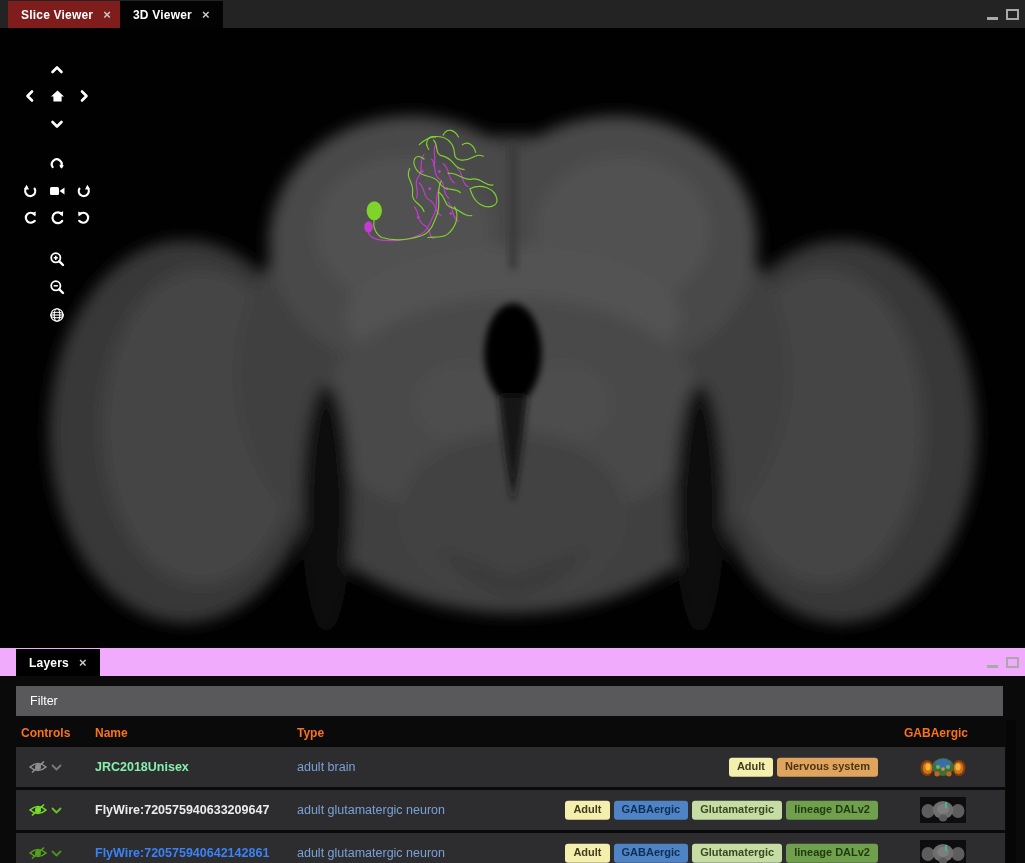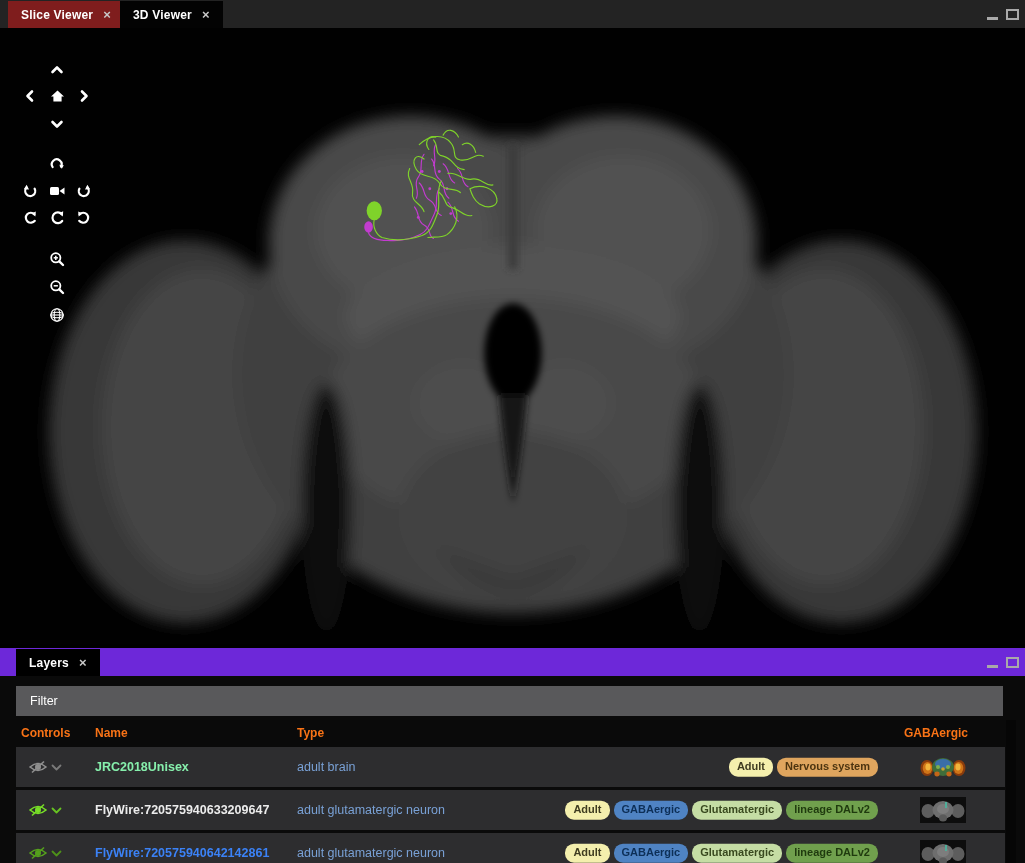--- a/index.html
+++ b/index.html
@@ -18,35 +18,35 @@
   .ic-max{width:9px;height:7px;border:2px solid #a9a9a9;background:transparent;}
 
   
   .viewport{position:absolute;left:0;top:28px;width:1025px;height:616px;background:#010101;}
   .brain-svg{position:absolute;left:0;top:0;}
 
   .nav{position:absolute;width:22px;height:22px;display:flex;align-items:center;justify-content:center;
        transform:translate(-50%,-50%);cursor:pointer;}
 
   
-  .panelbar{position:absolute;left:0;top:648px;width:100%;height:28px;background:#6d28d9;}
+  .panelbar{position:absolute;left:0;top:648px;width:100%;height:28px;background:#f0abfc;}
   .tab-layers{left:16px;background:#000;}
   .panel-content{position:absolute;left:0;top:676px;width:1025px;height:187px;background:#0a0a0a;overflow:hidden;}
   .filterbar{position:absolute;left:16px;top:10px;width:987px;height:30px;background:#59595b;
              color:#fff;font-size:12.5px;display:flex;align-items:center;padding-left:14px;box-sizing:border-box;}
   .hdr{position:absolute;top:44px;height:26px;display:flex;align-items:center;
        color:#f97316;font-size:12px;font-weight:bold;}
   .hdr-controls{left:21px;} .hdr-name{left:95px;} .hdr-type{left:297px;} .hdr-thumb{left:904px;}
   .rows{position:absolute;left:0;top:0;width:100%;height:100%;}
   .row{position:absolute;left:16px;width:989px;height:40px;background:#2d2d2f;}
   .row .ctrls{position:absolute;left:12px;top:50%;transform:translateY(-50%);display:flex;align-items:center;gap:3px;}
   .row .nm{position:absolute;left:79px;top:50%;transform:translateY(-50%);font-size:12.5px;font-weight:bold;color:#ececec;white-space:nowrap;}
   .row .tp{position:absolute;left:281px;top:50%;transform:translateY(-50%);font-size:12.5px;color:#79a1d6;white-space:nowrap;cursor:pointer;}
   .row .badges{position:absolute;right:127px;top:50%;transform:translateY(-50%);display:flex;gap:4px;}
-  .badge{font-size:11px;font-weight:bold;padding:2px 8px 3px;border-radius:9px;white-space:nowrap;line-height:1.25;cursor:pointer;}
+  .badge{font-size:11px;font-weight:bold;padding:2px 8px 3px;border-radius:3px;white-space:nowrap;line-height:1.25;cursor:pointer;}
   .row .thumb{position:absolute;left:904px;top:50%;transform:translateY(-50%);line-height:0;cursor:pointer;}
   .vscroll{position:absolute;right:9px;top:44px;width:10px;height:143px;background:#060606;}
 </style>
 </head>
 <body>
 
 <div class="app">
 
   <div class="tabbar">
     <div class="tab tab-slice">

